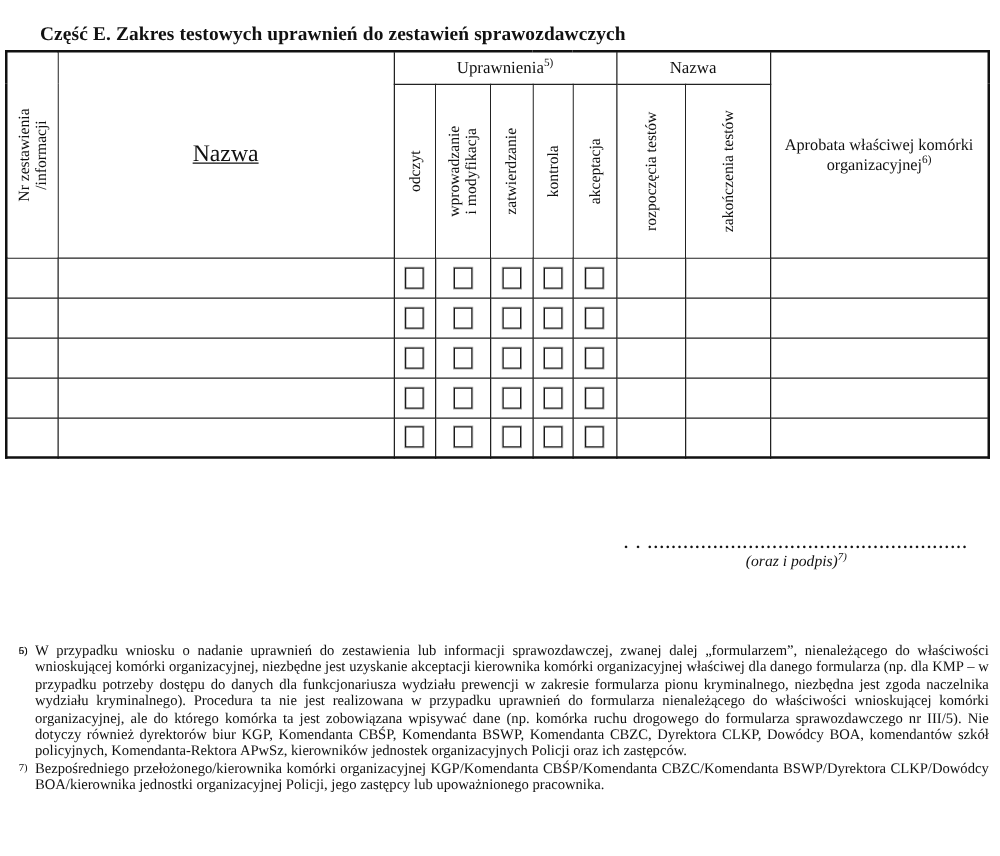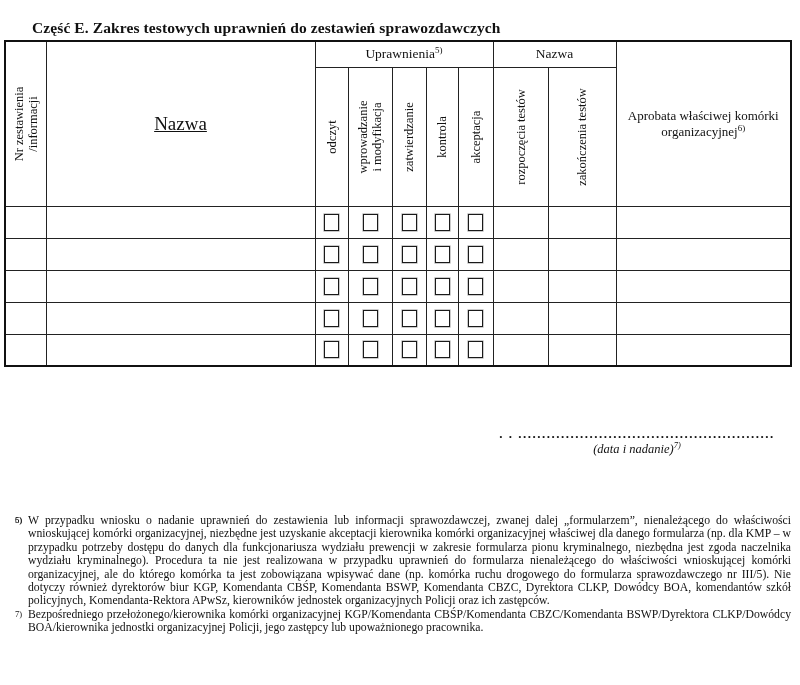--- a/index.html
+++ b/index.html
@@ -238,21 +238,21 @@
         </td>
         <td></td>
         <td></td>
         <td></td>
       </tr>
     </tbody>
 </table>
 
 <div class="sig-block">
   <div class="sig-dots">. . ......................................................</div>
-  <div class="sig-label"><span>(data i nadanie)</span><span class="sup">7)</span></div>
+  <div class="sig-label"><span>(oraz i podpis)</span><span class="sup">7)</span></div>
 </div>
 
 <div class="footnotes">
   <div class="fn">
     <span class="fn-marker">5)</span>
   </div>
   <div class="fn">
     <span class="fn-marker">6)</span>
     <span>W przypadku wniosku o nadanie uprawnień do zestawienia lub informacji sprawozdawczej, zwanej dalej „formularzem”, nienależącego do właściwości wnioskującej komórki organizacyjnej, niezbędne jest uzyskanie akceptacji kierownika komórki organizacyjnej właściwej dla danego formularza (np. dla KMP – w przypadku potrzeby dostępu do danych dla funkcjonariusza wydziału prewencji w zakresie formularza pionu kryminalnego, niezbędna jest zgoda naczelnika wydziału kryminalnego). Procedura ta nie jest realizowana w przypadku uprawnień do formularza nienależącego do właściwości wnioskującej komórki organizacyjnej, ale do którego komórka ta jest zobowiązana wpisywać dane (np. komórka ruchu drogowego do formularza sprawozdawczego nr III/5). Nie dotyczy również dyrektorów biur KGP, Komendanta CBŚP, Komendanta BSWP, Komendanta CBZC, Dyrektora CLKP, Dowódcy BOA, komendantów szkół policyjnych, Komendanta-Rektora APwSz, kierowników jednostek organizacyjnych Policji oraz ich zastępców.</span>
   </div>

